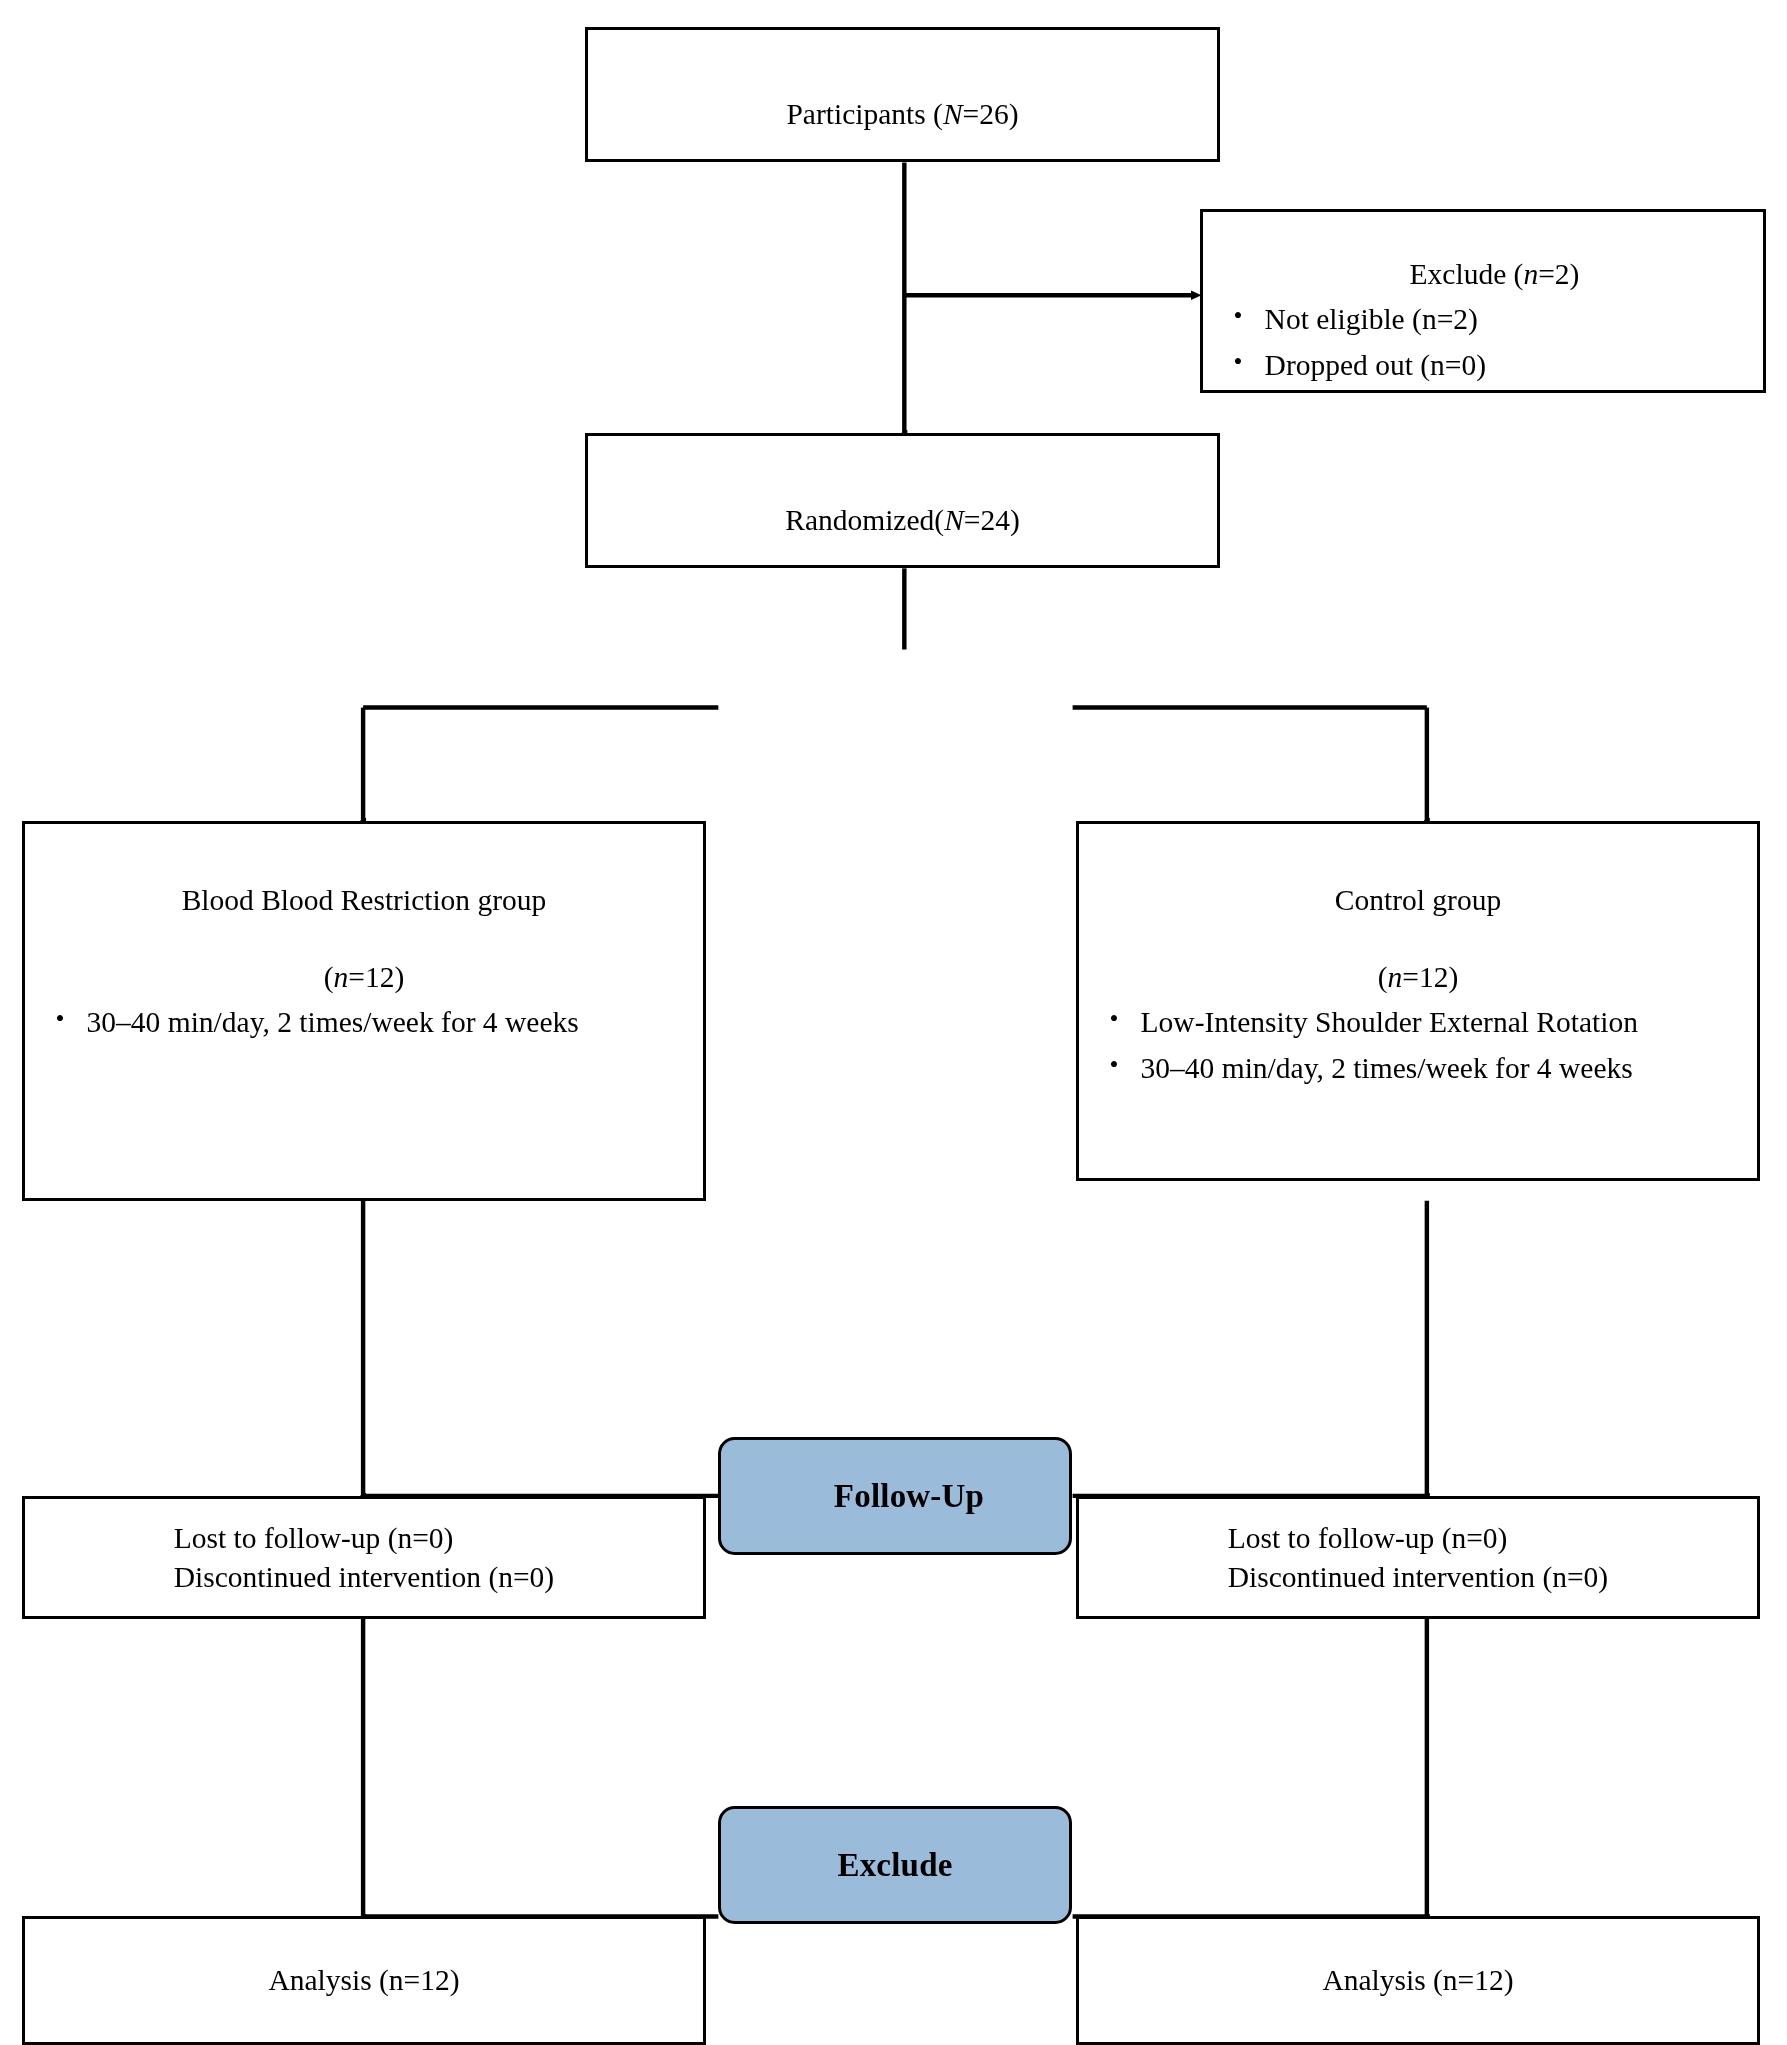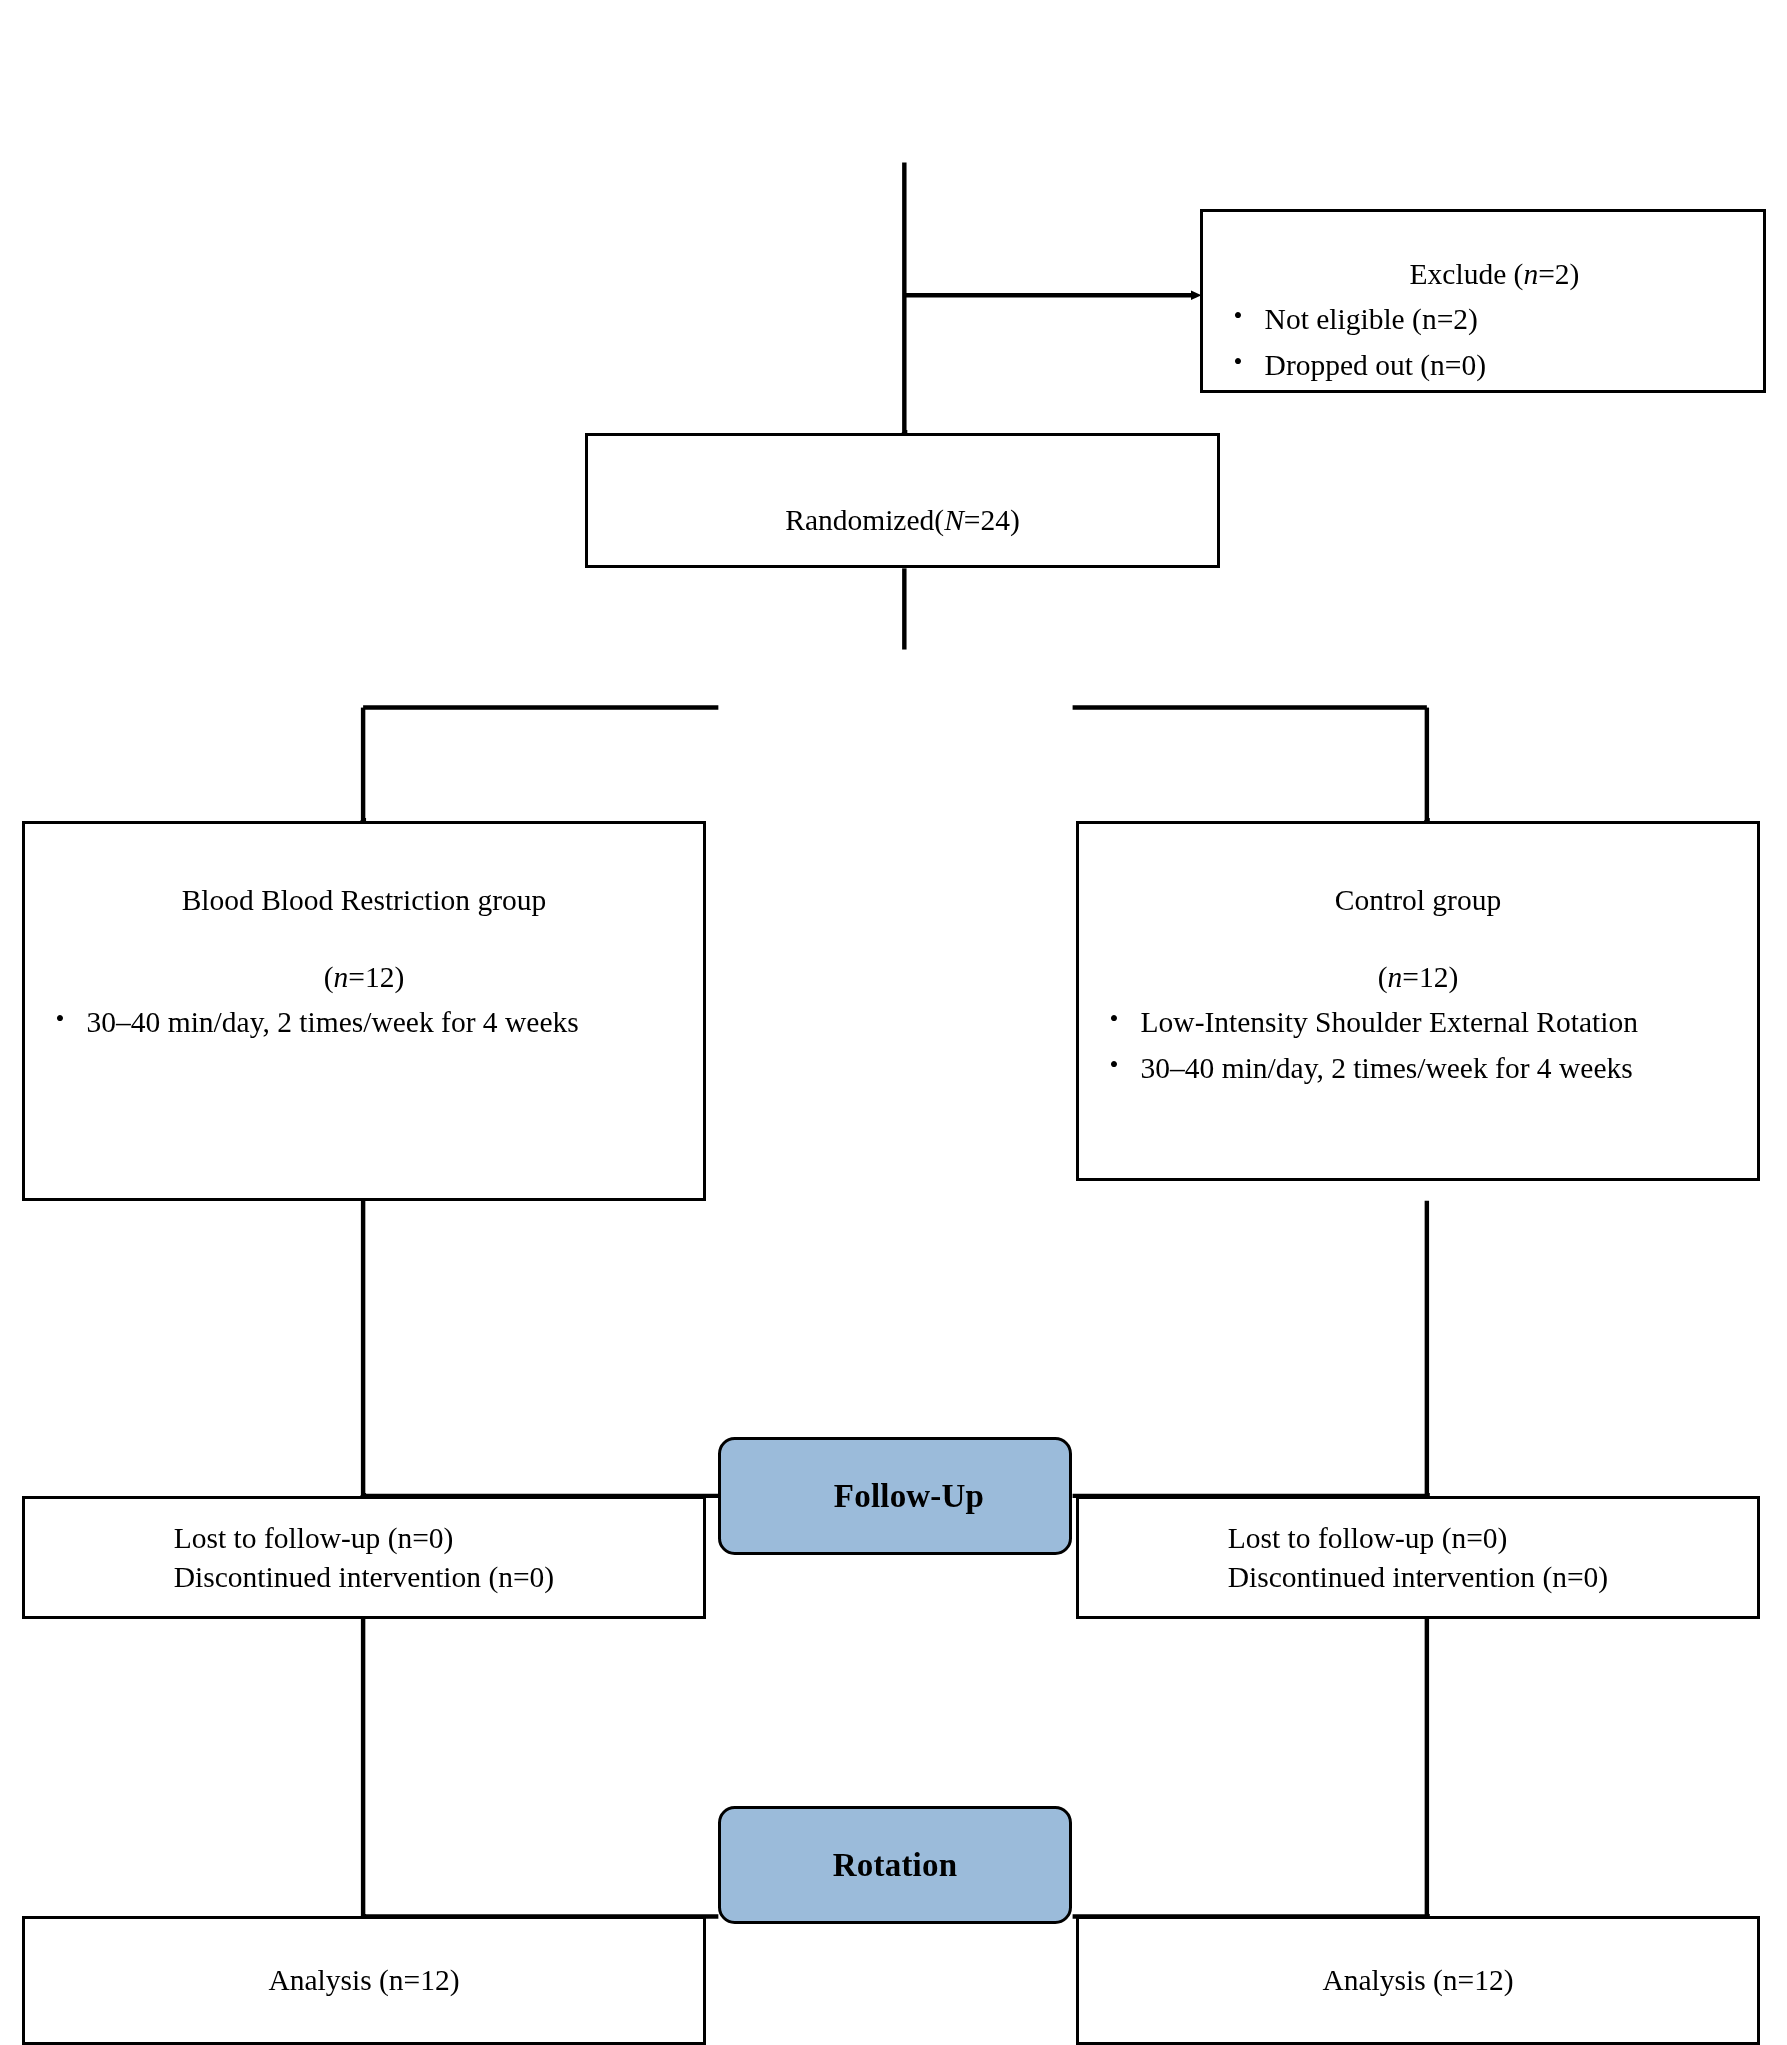--- a/index.html
+++ b/index.html
@@ -127,20 +127,25 @@
     <line x1="738" y1="3040" x2="1460" y2="3040" stroke="#000000" stroke-width="9"></line>
     <line x1="2180" y1="3040" x2="2900" y2="3040" stroke="#000000" stroke-width="9"></line>
 
     <line x1="738" y1="3290" x2="738" y2="3895" stroke="#000000" stroke-width="9" marker-end="url(#arrowDown)"></line>
     <line x1="2900" y1="3290" x2="2900" y2="3895" stroke="#000000" stroke-width="9" marker-end="url(#arrowDown)"></line>
 
     <line x1="738" y1="3895" x2="1460" y2="3895" stroke="#000000" stroke-width="9"></line>
     <line x1="2180" y1="3895" x2="2900" y2="3895" stroke="#000000" stroke-width="9"></line>
   </svg>
 
+  <div class="node center" style="left:585px; top:27px; width:635px; height:135px;">
+    <div class="node-title">
+      <span>Participants (</span><span class="it">N</span><span>=26)</span>
+    </div>
+  </div>
 
   <div class="node" style="left:1200px; top:209px; width:566px; height:184px; justify-content:center;">
     <div class="node-title" style="text-align:center; padding-left:23px;">
       <span>Exclude (</span><span class="it">n</span><span>=2)</span>
     </div>
     <ul class="bullets">
       <li>
         <span>Not eligible (</span><span class="it">n</span><span>=2)</span>
       </li>
       <li>
@@ -189,21 +194,21 @@
   </div>
 
   <div class="node center" style="left:1076px; top:1496px; width:684px; height:123px;">
     <div class="two-line">
       <span>Lost to follow-up (</span><span class="it">n</span><span>=0)</span><br>
       <span>Discontinued intervention (</span><span class="it">n</span><span>=0)</span>
     </div>
   </div>
 
   <div class="banner" style="left:718px; top:1806px; width:354px; height:118px;">
-    <span>Rotation</span>
+    <span>Exclude</span>
   </div>
 
   <div class="node center" style="left:22px; top:1916px; width:684px; height:129px;">
     <div class="node-title">Analysis (n=12)</div>
   </div>
 
   <div class="node center" style="left:1076px; top:1916px; width:684px; height:129px;">
     <div class="node-title">Analysis (n=12)</div>
   </div>
 

